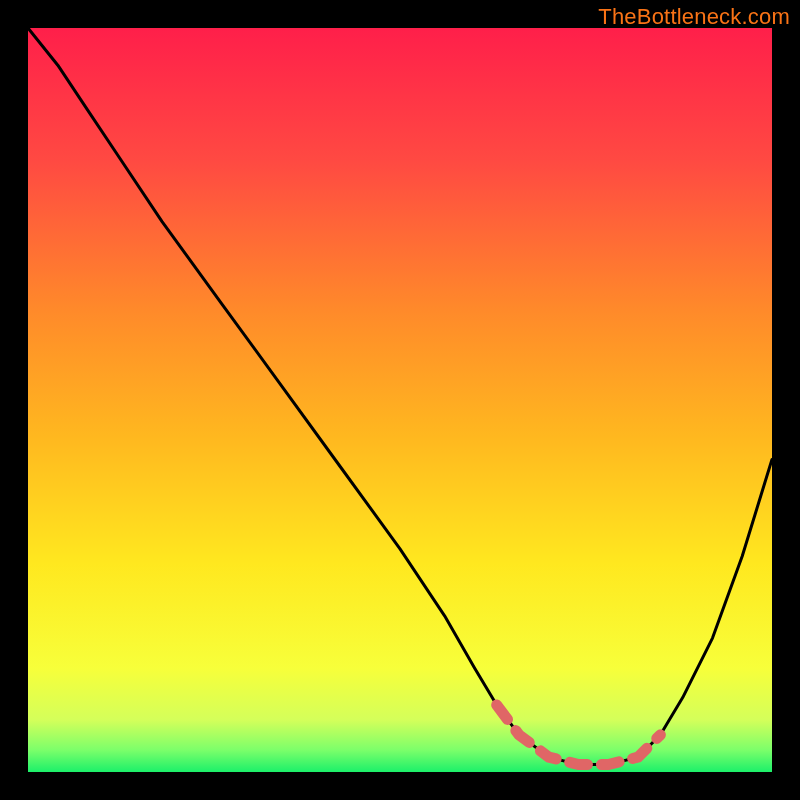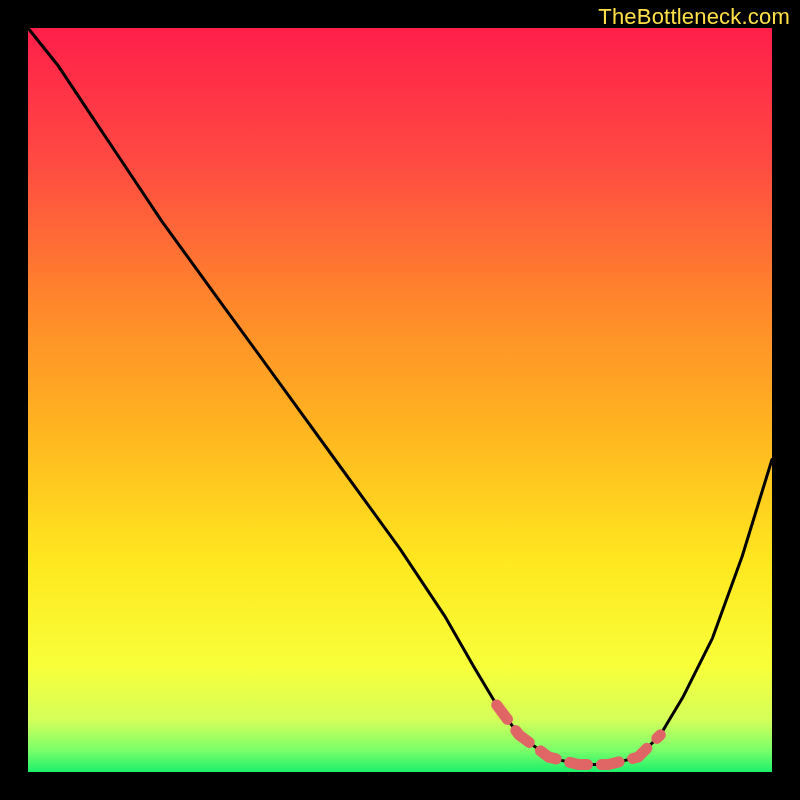--- a/index.html
+++ b/index.html
@@ -1,18 +1,18 @@
 <!DOCTYPE html>
 <html><head>
 <meta charset="utf-8">
 <style>
   * { margin: 0; padding: 0; box-sizing: border-box; }
   html, body { width: 800px; height: 800px; background: #000; overflow: hidden; font-family: Arial, Helvetica, sans-serif; }
   .stage { position: relative; width: 800px; height: 800px; background: #000; }
-  .watermark { position: absolute; top: 4px; right: 10px; color: #fde047; font-size: 22px; font-weight: 500; letter-spacing: 0.2px; }
+  .watermark { position: absolute; top: 4px; right: 10px; color: #f97316; font-size: 22px; font-weight: 500; letter-spacing: 0.2px; }
   .plot { position: absolute; left: 28px; top: 28px; width: 744px; height: 744px; }
   .plot svg { width: 100%; height: 100%; display: block; }
 </style>
 </head>
 <body>
 <div class="stage">
   <div class="watermark">TheBottleneck.com</div>
   <div class="plot">
     <svg viewBox="0 0 744 744" preserveAspectRatio="none">
       <defs>

